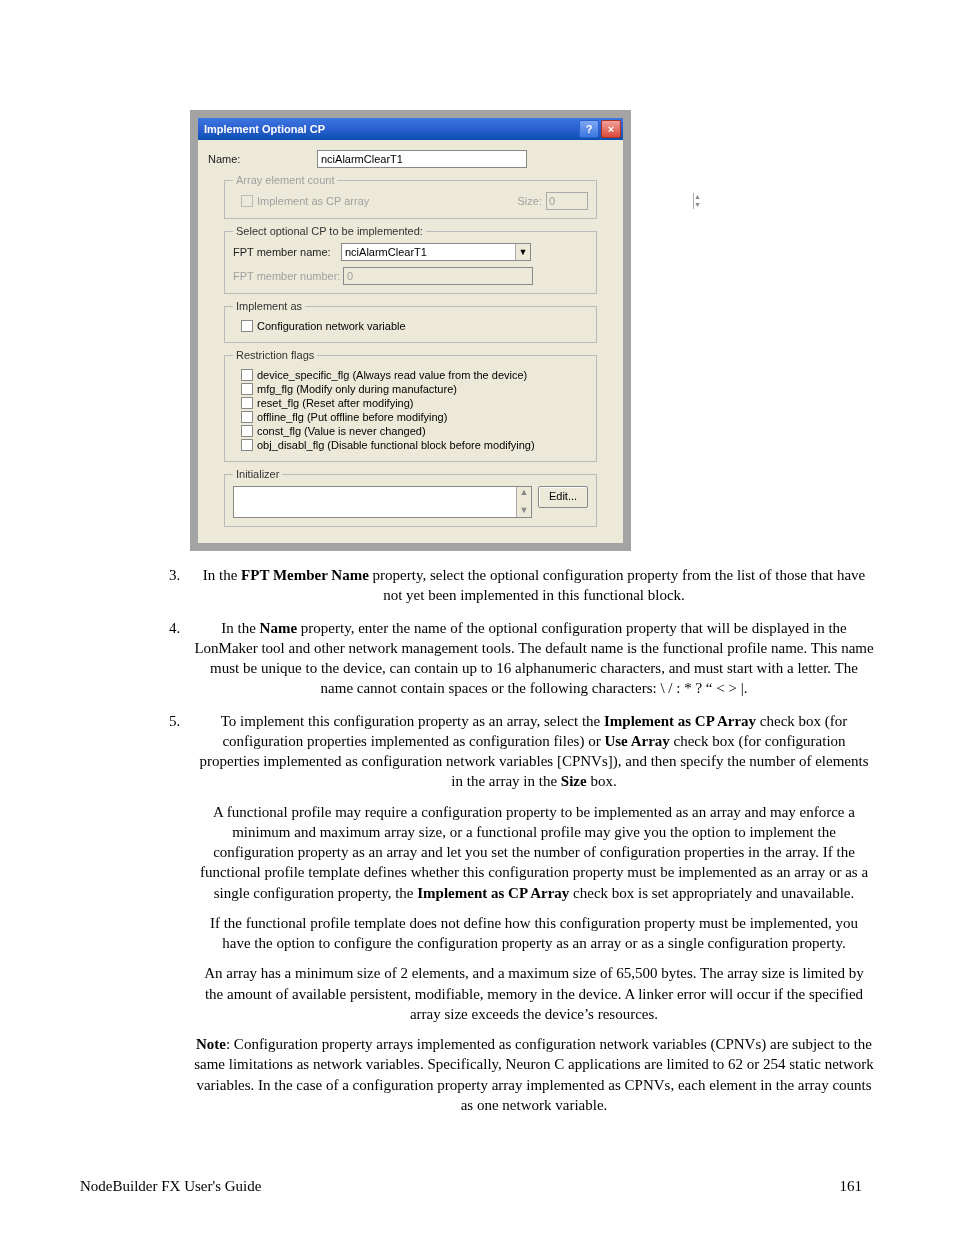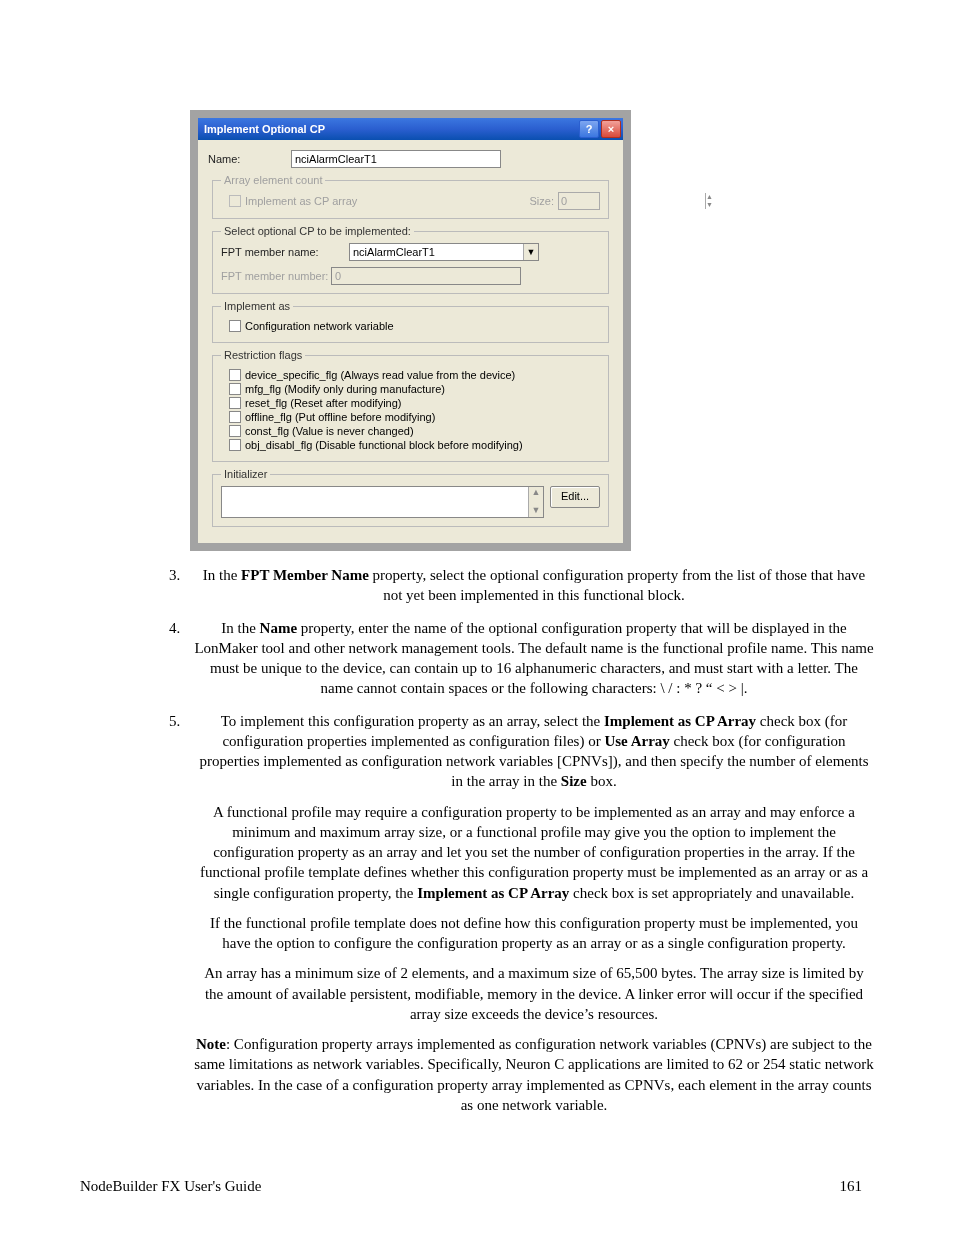--- a/index.html
+++ b/index.html
@@ -69,34 +69,34 @@
     height: 20px;
     background: #ece9d8;
     border: 1px solid #888;
     border-radius: 2px;
     font-size: 11px;
     text-align: center;
     line-height: 18px;
     box-shadow: 1px 1px 0 #fff inset;
   }
   .row { display: flex; align-items: center; margin-bottom: 6px; }
-  .label { width: 83px; color: #222; font-size: 11px; }
+  .label { width: 109px; color: #222; font-size: 11px; }
   .label.disabled, .disabled-text { color: #a0a0a0; }
   .textbox {
     border: 1px solid #888;
     background: #fff;
     height: 18px;
     padding: 0 3px;
     font-size: 11px;
     box-sizing: border-box;
   }
   .textbox.disabled { background: #ece9d8; color: #a0a0a0; }
   fieldset {
     border: 1px solid #bbb;
-    margin: 6px 4px;
+    margin: 6px 16px;
     padding: 6px 8px 8px 8px;
   }
   legend { font-size: 11px; padding: 0 3px; color: #333; }
   legend.disabled { color: #a0a0a0; }
   .chk-row { display: flex; align-items: center; gap: 4px; margin: 2px 0; font-size: 11px; padding-left: 8px;}
   .chk {
     width: 12px; height: 12px;
     border: 1px solid #888; background: #fff;
     box-sizing: border-box;
   }
@@ -194,21 +194,21 @@
                       <span>▼</span>
                     </div>
                 </div>
               </div>
             </div>
           </fieldset>
 
           <fieldset>
             <legend>Select optional CP to be implemented:</legend>
             <div class="row">
-              <div class="label" style="width:128px">FPT member name:</div>
+              <div class="label" style="width:108px">FPT member name:</div>
               <div class="combo" style="width:190px">
                 <input class="combo-input" value="nciAlarmClearT1" style="">
                 <span class="combo-arrow">▼</span>
               </div>
             </div>
             <div class="row" style="margin-bottom:0">
               <div class="label disabled" style="width:110px">FPT member number:</div>
               <input class="textbox disabled" style="width: 190px;" value="0">
             </div>
           </fieldset>

